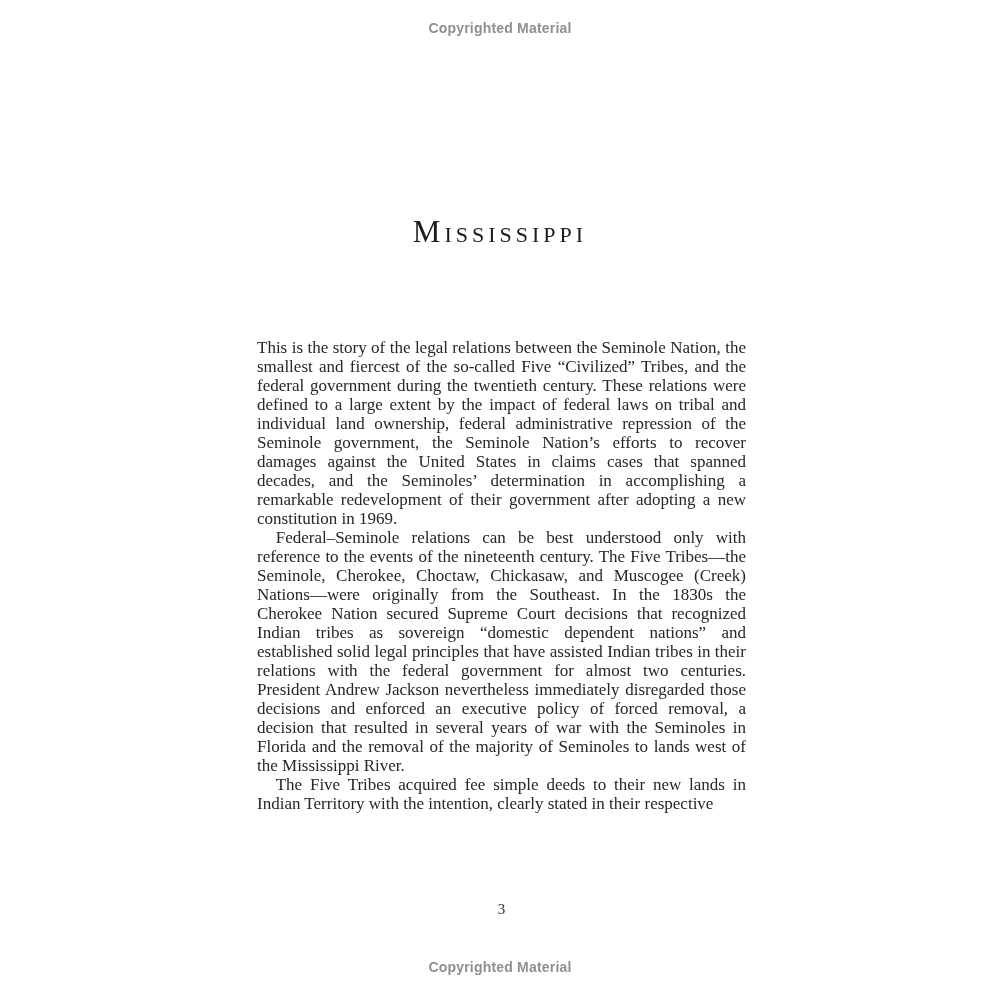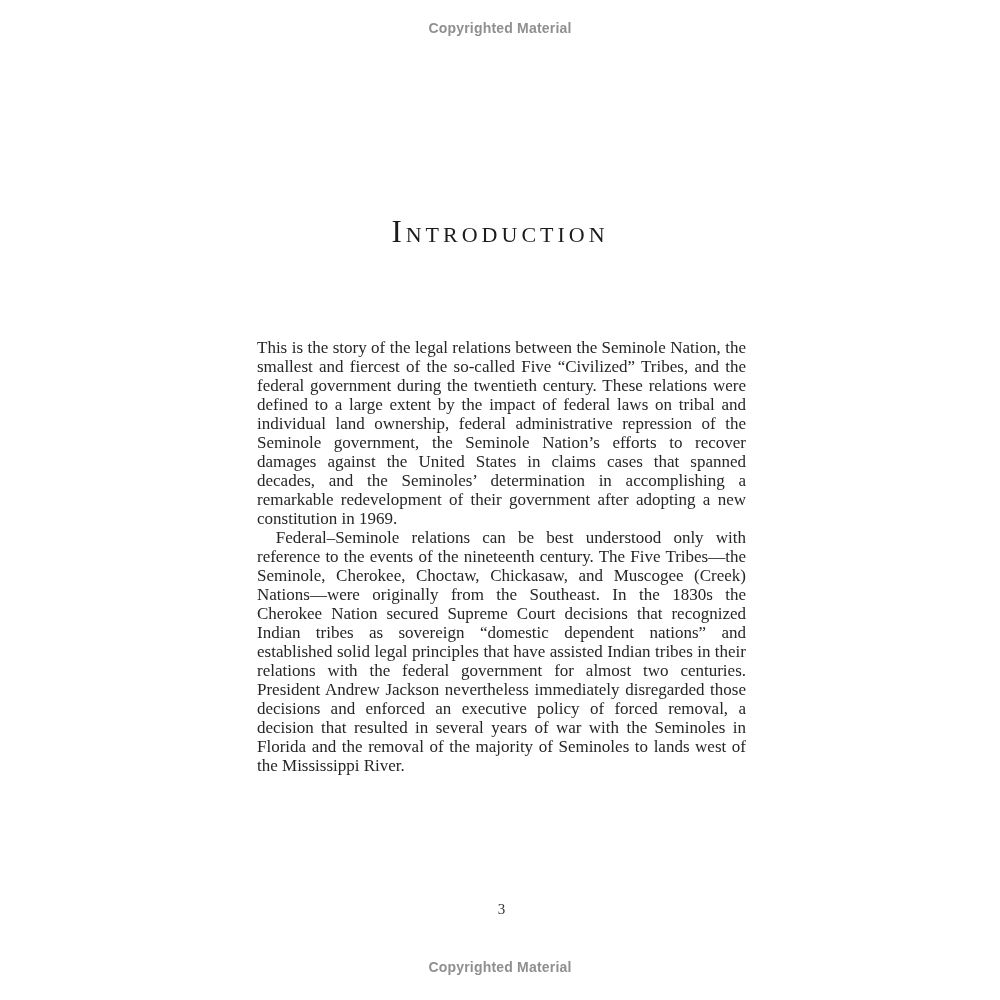--- a/index.html
+++ b/index.html
@@ -68,24 +68,25 @@
     color: #333333;
   }
 </style>
 </head>
 <body>
 
 <div class="page">
 
   <div class="copyright-notice copyright-top">Copyrighted Material</div>
 
-  <h1 class="chapter-title">Introduction</h1>
+  <h1 class="chapter-title">Mississippi</h1>
 
   <div class="body-text">
     <p>This is the story of the legal relations between the Seminole Nation, the smallest and fiercest of the so-called Five “Civilized” Tribes, and the federal government during the twentieth century. These relations were defined to a large extent by the impact of federal laws on tribal and individual land ownership, federal administrative repression of the Seminole government, the Seminole Nation’s efforts to recover damages against the United States in claims cases that spanned decades, and the Seminoles’ determination in accomplishing a remarkable redevelopment of their government after adopting a new constitution in 1969.</p>
     <p>Federal–Seminole relations can be best understood only with reference to the events of the nineteenth century. The Five Tribes—the Seminole, Cherokee, Choctaw, Chickasaw, and Muscogee (Creek) Nations—were originally from the Southeast. In the 1830s the Cherokee Nation secured Supreme Court decisions that recognized Indian tribes as sovereign “domestic dependent nations” and established solid legal principles that have assisted Indian tribes in their relations with the federal government for almost two centuries. President Andrew Jackson nevertheless immediately disregarded those decisions and enforced an executive policy of forced removal, a decision that resulted in several years of war with the Seminoles in Florida and the removal of the majority of Seminoles to lands west of the Mississippi River.</p>
+    <p>The Five Tribes acquired fee simple deeds to their new lands in Indian Territory with the intention, clearly stated in their respective</p>
   </div>
 
   <div class="page-number">3</div>
 
   <div class="copyright-notice copyright-bottom">Copyrighted Material</div>
 
 </div>
 
 </body></html>

